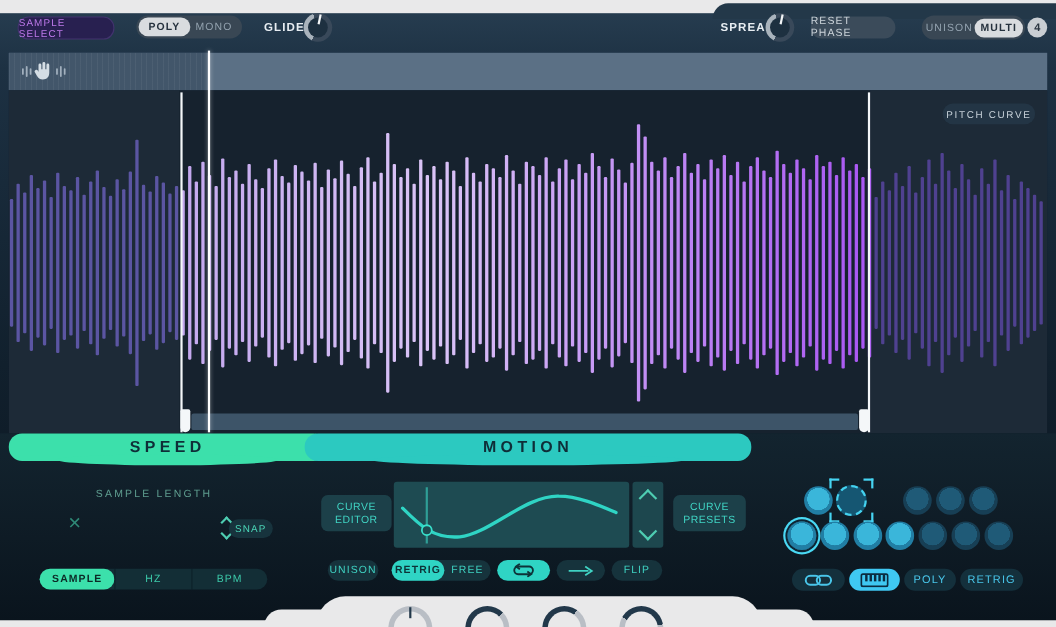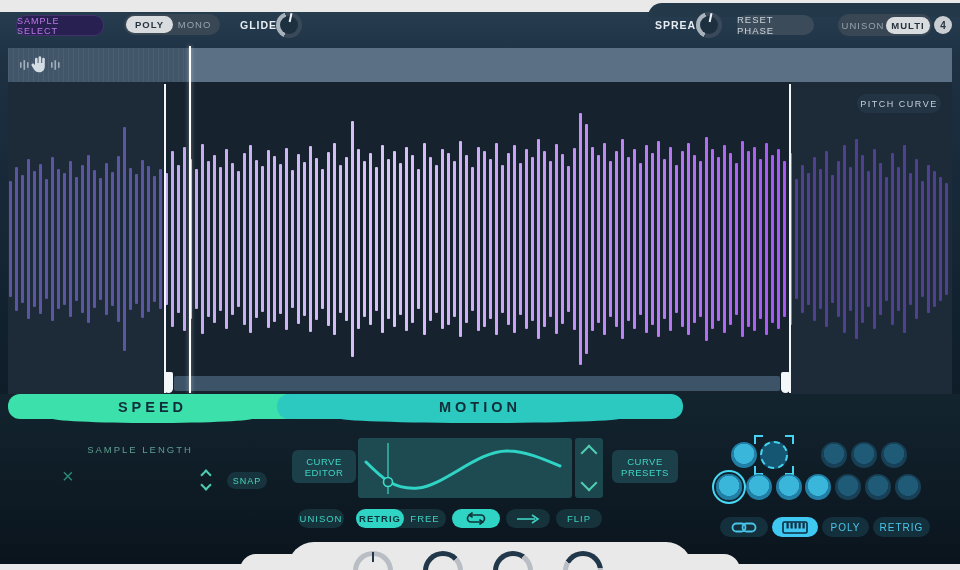--- a/index.html
+++ b/index.html
@@ -68,21 +68,21 @@
   
   .sl-label{left:60px;top:444px;width:160px;text-align:center;color:#5f9e90;font-size:9.5px;letter-spacing:2px;}
   .times{left:62px;top:465px;color:#2e8876;font-size:20px;}
   .bigvalue{left:84px;top:456px;width:112px;height:38px;color:#58eeca;
     font-family:"DejaVu Sans Mono",monospace;font-size:38px;font-weight:bold;letter-spacing:2px;line-height:38px;
     text-shadow:0 0 8px rgba(80,240,200,.35);}
   .stepper{left:201px;top:471px;width:10px;height:18px;display:flex;flex-direction:column;justify-content:space-between;align-items:center;}
   .chev{width:6px;height:6px;border-left:2px solid #4ecdb2;border-top:2px solid #4ecdb2;}
   .chev.up{transform:rotate(45deg);}
   .chev.down{transform:rotate(225deg);}
-  .snap{left:227px;top:472px;width:40px;height:17px;background:#17333d;border-radius:9px;color:#4bd6b8;
+  .snap{left:208px;top:472px;width:40px;height:17px;background:#17333d;border-radius:9px;color:#4bd6b8;
     font-size:9px;letter-spacing:1px;}
   .units{left:36px;top:517px;width:207px;height:19px;background:#132e36;border-radius:10px;display:flex;}
   .unit{flex:1;display:flex;align-items:center;justify-content:center;font-size:9.5px;letter-spacing:1px;
     color:#3cc9a9;border-left:1px solid #0c2029;}
   .unit:first-child{border-left:none;}
   .unit.on{background:#3ce0ab;border-radius:10px;color:#0c2a26;font-weight:bold;border-left:none;}
 
   
   .tealbtn{background:#1c4049;border-radius:6px;color:#40d4c4;font-size:9.5px;letter-spacing:.5px;
     display:flex;align-items:center;justify-content:center;text-align:center;}
@@ -361,20 +361,25 @@
     <span>MOTION</span>
   </div>
 
   <div class="abs sl-label">SAMPLE LENGTH</div>
   <div class="abs times">×</div>
   <div class="abs stepper">
     <div class="chev up"></div>
     <div class="chev down"></div>
   </div>
   <div class="abs pill snap">SNAP</div>
+  <div class="abs units">
+    <div class="unit on">SAMPLE</div>
+    <div class="unit">HZ</div>
+    <div class="unit">BPM</div>
+  </div>
 
   <div class="abs tealbtn curve-editor">CURVE EDITOR</div>
   <div class="abs curve-panel">
     <svg width="214" height="60">
       <line x1="30" y1="5" x2="30" y2="56" stroke="#2f9e96" stroke-width="2"></line>
       <path d="M8 24 C 24 40, 36 52, 60 50 C 86 48, 120 12, 150 13 C 168 13, 188 22, 202 28" fill="none" stroke="#2fd4c4" stroke-width="3" stroke-linecap="round"></path>
       <circle cx="30" cy="44" r="4.5" fill="#1d4a50" stroke="#38e0cc" stroke-width="1.6"></circle>
     </svg>
   </div>
   <div class="abs chevpanel">

